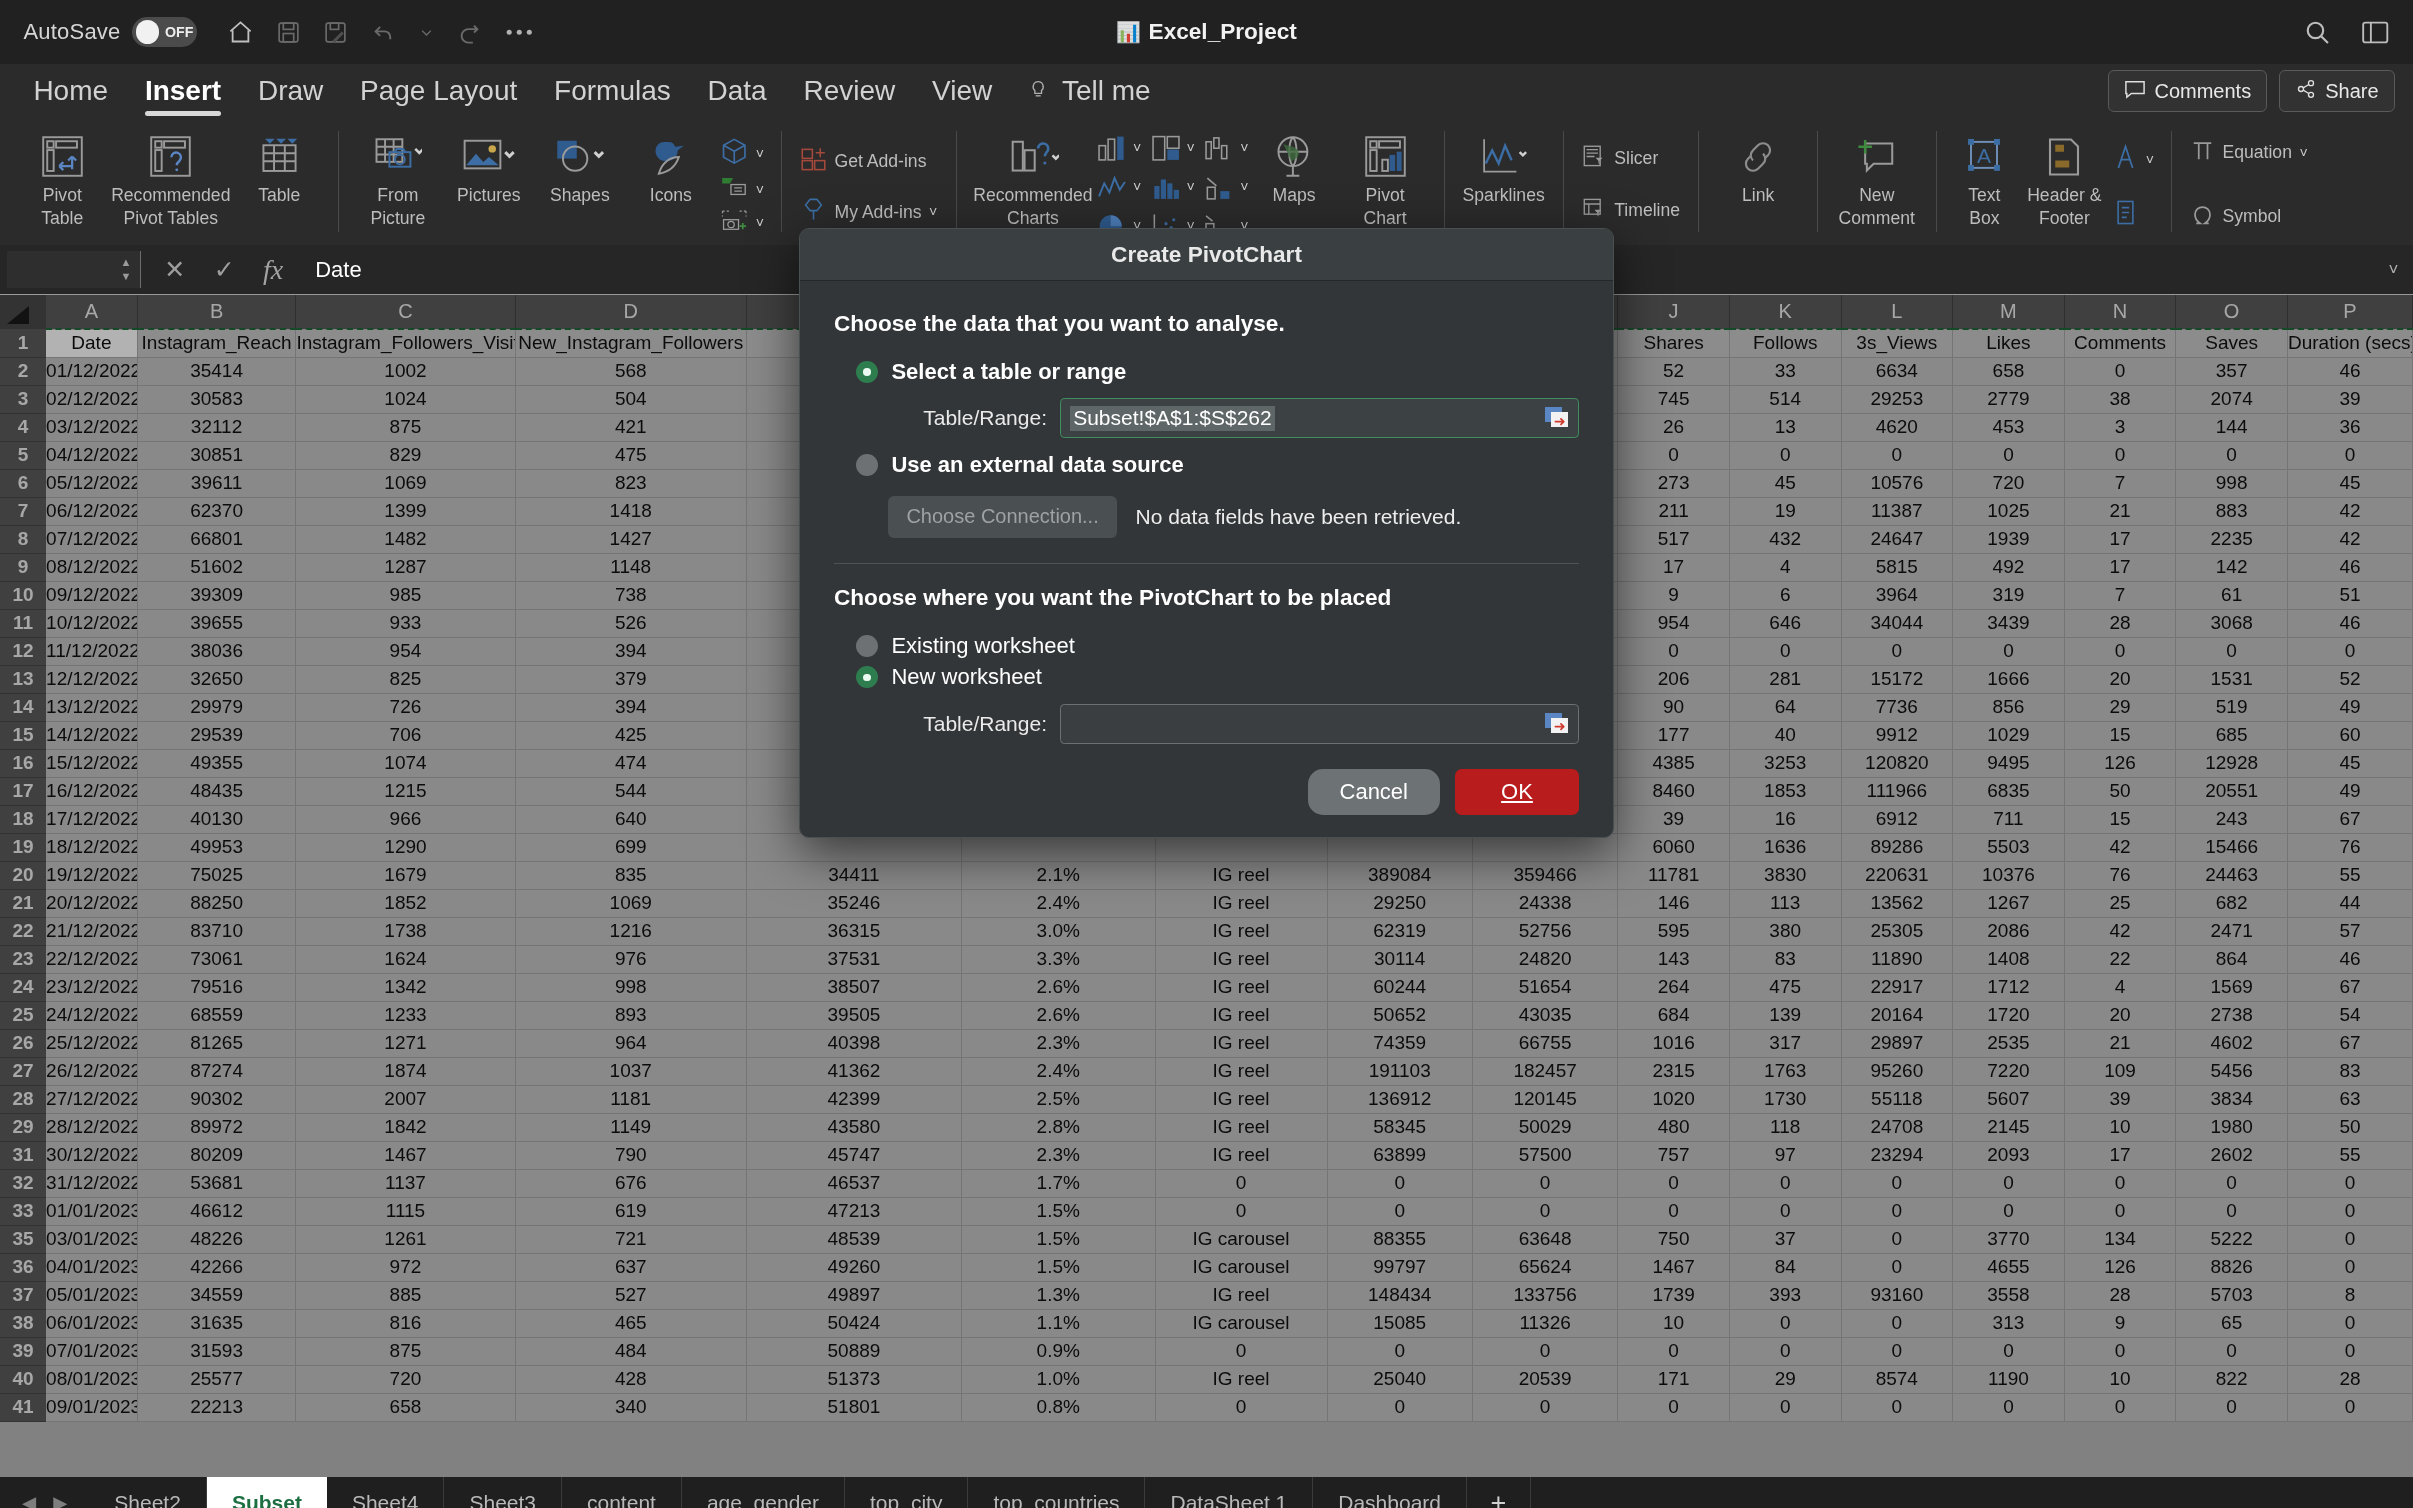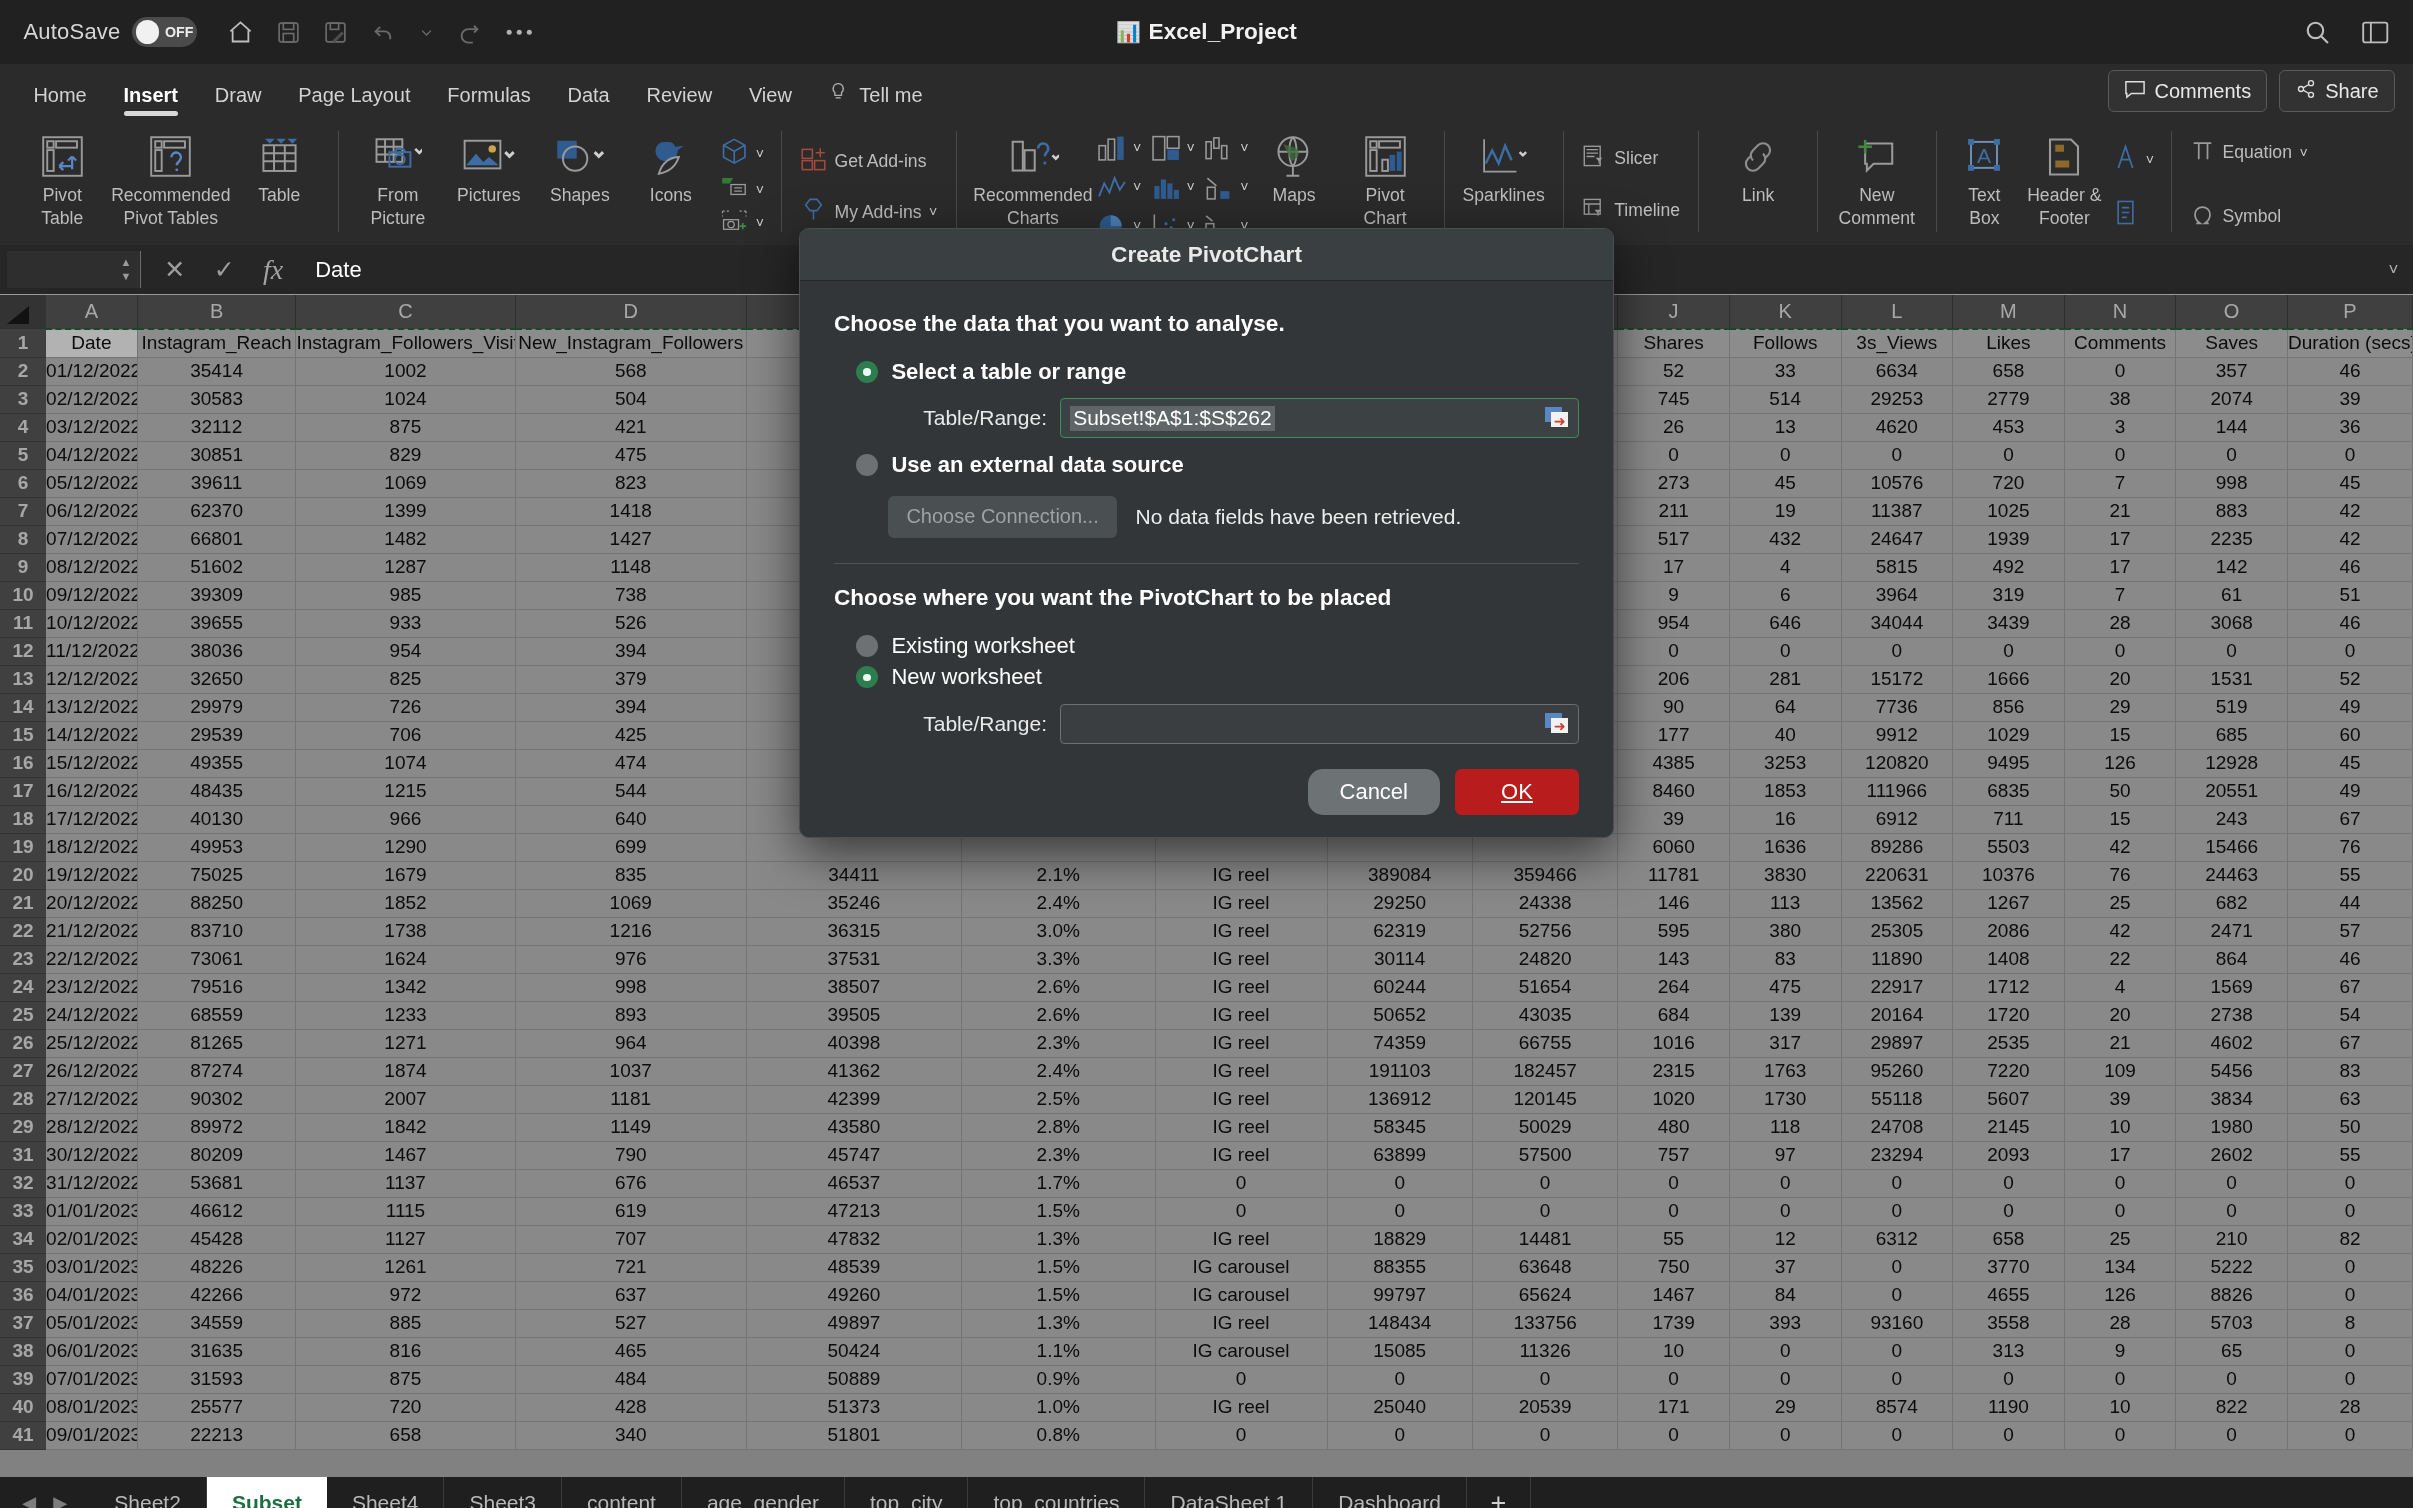--- a/index.html
+++ b/index.html
@@ -33,21 +33,21 @@
   }
   .doc-title .sheeticon { font-size: 20px; margin-right: 7.5px; opacity:.85; }
   .tb-right { margin-left: auto; display: flex; align-items: center; gap: 30px; }
 
   
   .ribbon-tabs {
     height: 55px; background: #2b2b2b; display: flex; align-items: flex-end;
     padding-left: 15px; position: relative;
   }
   .rtab {
-    color: #d2d2d2; font-size: 20px; padding: 0 18.4px 11.7px 18.4px; position: relative;
+    color: #d2d2d2; font-size: 28px; padding: 0 18.4px 11.7px 18.4px; position: relative;
     white-space: nowrap;
   }
   .rtab.active { color: #fff; font-weight: bold; }
   .rtab.active:after {
     content: ""; position: absolute; left: 18.4px; right: 18.4px; bottom: 3.4px;
     height: 4.2px; background: #d8d8d8; border-radius: 2.5px;
   }
   .rtab .bulb { margin-right: 6.7px; opacity:.8; }
   .tabs-right { margin-left: auto; display: flex; align-items: center; gap: 11.7px; padding-bottom: 6.7px; padding-right: 18.4px; }
   .pillbtn {
@@ -1344,39 +1344,20 @@
             <td class="cell">0</td>
             <td class="cell">0</td>
             <td class="cell">0</td>
             <td class="cell">0</td>
             <td class="cell">0</td>
             <td class="cell">0</td>
             <td class="cell">0</td>
             <td class="cell">0</td>
           </tr>
           <tr>
-            <th class="rowhead">34</th>
-            <td class="cell">02/01/2023</td>
-            <td class="cell">45428</td>
-            <td class="cell">1127</td>
-            <td class="cell">707</td>
-            <td class="cell">47832</td>
-            <td class="cell">1.3%</td>
-            <td class="cell">IG reel</td>
-            <td class="cell">18829</td>
-            <td class="cell">14481</td>
-            <td class="cell">55</td>
-            <td class="cell">12</td>
-            <td class="cell">6312</td>
-            <td class="cell">658</td>
-            <td class="cell">25</td>
-            <td class="cell">210</td>
-            <td class="cell">82</td>
-          </tr>
-          <tr>
             <th class="rowhead">35</th>
             <td class="cell">03/01/2023</td>
             <td class="cell">48226</td>
             <td class="cell">1261</td>
             <td class="cell">721</td>
             <td class="cell">48539</td>
             <td class="cell">1.5%</td>
             <td class="cell">IG carousel</td>
             <td class="cell">88355</td>
             <td class="cell">63648</td>

